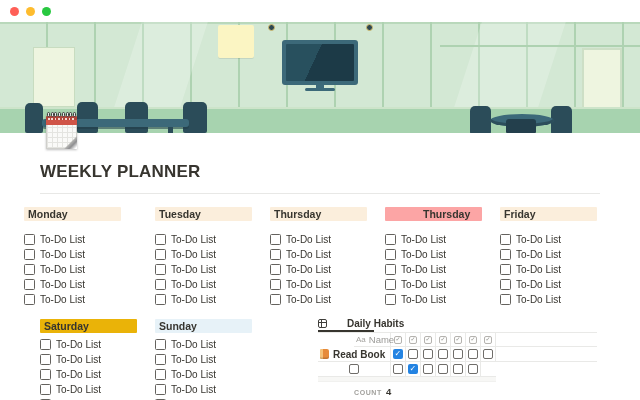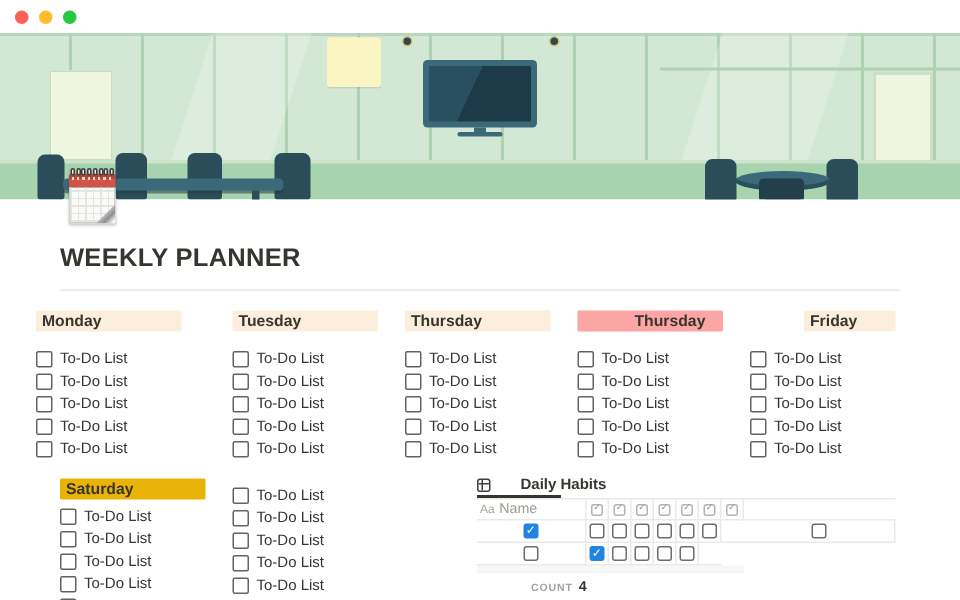--- a/index.html
+++ b/index.html
@@ -93,21 +93,21 @@
   .tab-label{font-size:10px;font-weight:700;color:var(--text);}
   .tab-rule{position:relative;height:2px;margin-top:1px;border-bottom:1px solid var(--table-border);}
   .active-bar{position:absolute;left:0;top:0;width:56px;height:2px;background:#37352f;}
   #habits-grid{display:grid;grid-template-columns:73px repeat(7,15px) 1fr;}
   .hcell{border-bottom:1px solid var(--table-border);border-right:1px solid var(--table-border);
     box-sizing:border-box;display:flex;align-items:center;}
   .hcell.filler{border-right:none;}
   .hcell.hdr{height:14px;}
   .hcell.row{height:15px;}
   .cell-name{gap:4px;padding-left:2px;font-size:10px;color:var(--text);font-weight:600;}
-  .cell-name.hdr-name{color:var(--muted-text);font-weight:400;font-size:9.5px;gap:3px;}
+  .cell-name.hdr-name{color:var(--muted-text);font-weight:400;font-size:9.5px;gap:3px;margin-left:36px;}
   .aa-glyph{font-size:8px;color:#a3a29e;flex:none;}
   .cell-check{justify-content:center;}
   .mini-cb{position:relative;width:8px;height:8px;border:1px solid #b5b3af;border-radius:2px;box-sizing:border-box;background:#fdfdfc;}
   .mini-cb::after{content:"\2713";position:absolute;top:-2px;left:0.5px;font-size:6px;color:#8f8e8a;}
   .cb{position:relative;width:10px;height:10px;border:1.2px solid #6f6d69;border-radius:2px;background:#fff;box-sizing:border-box;}
   .cb.checked{border:none;background:var(--accent-checked);}
   .cb.checked::after{content:"\2713";position:absolute;top:-0.5px;left:1.5px;font-size:8px;font-weight:700;color:#fff;}
   .icon-book{width:9px;height:10px;flex:none;border-radius:1px 2px 2px 1px;
     background:linear-gradient(90deg,#f5c178 0 2.5px,#e68a3a 2.5px);box-shadow:inset 0 -1.5px 0 rgba(0,0,0,.15);}
   .icon-pill{width:10px;height:5px;flex:none;border-radius:3px;border:1px solid #9aa0a2;box-sizing:border-box;
@@ -207,20 +207,24 @@
         <div class="hcell hdr cell-check">
           <span class="mini-cb"></span>
         </div>
         <div class="hcell hdr cell-check">
           <span class="mini-cb"></span>
         </div>
         <div class="hcell hdr cell-check">
           <span class="mini-cb"></span>
         </div>
         <div class="hcell hdr filler"></div>
+        <div class="hcell row cell-name">
+          <span class="icon-book"></span>
+          <span>Read Book</span>
+        </div>
         <div class="hcell row cell-check">
           <span class="cb checked"></span>
         </div>
         <div class="hcell row cell-check">
           <span class="cb"></span>
         </div>
         <div class="hcell row cell-check">
           <span class="cb"></span>
         </div>
         <div class="hcell row cell-check">
@@ -360,21 +364,21 @@
           <span class="todo-checkbox"></span>
           <span class="todo-label">To-Do List</span>
         </div>
         <div class="todo-item">
           <span class="todo-checkbox"></span>
           <span class="todo-label">To-Do List</span>
         </div>
       </div>
     </div>
     <div class="day-column" style="left: 500px; top: 207px;">
-      <div class="day-header" style="background: rgb(251, 238, 220); margin-left: 36px;">Friday</div>
+      <div class="day-header" style="background: rgb(251, 238, 220);">Friday</div>
       <div class="todo-list" style="margin-top: 11px;">
         <div class="todo-item">
           <span class="todo-checkbox"></span>
           <span class="todo-label">To-Do List</span>
         </div>
         <div class="todo-item">
           <span class="todo-checkbox"></span>
           <span class="todo-label">To-Do List</span>
         </div>
         <div class="todo-item">
@@ -410,20 +414,21 @@
           <span class="todo-checkbox"></span>
           <span class="todo-label">To-Do List</span>
         </div>
         <div class="todo-item">
           <span class="todo-checkbox"></span>
           <span class="todo-label">To-Do List</span>
         </div>
       </div>
     </div>
     <div class="day-column" style="left: 155px; top: 319px;">
+      <div class="day-header" style="background: rgb(231, 242, 248);">Sunday</div>
       <div class="todo-list" style="margin-top: 4px;">
         <div class="todo-item">
           <span class="todo-checkbox"></span>
           <span class="todo-label">To-Do List</span>
         </div>
         <div class="todo-item">
           <span class="todo-checkbox"></span>
           <span class="todo-label">To-Do List</span>
         </div>
         <div class="todo-item">

